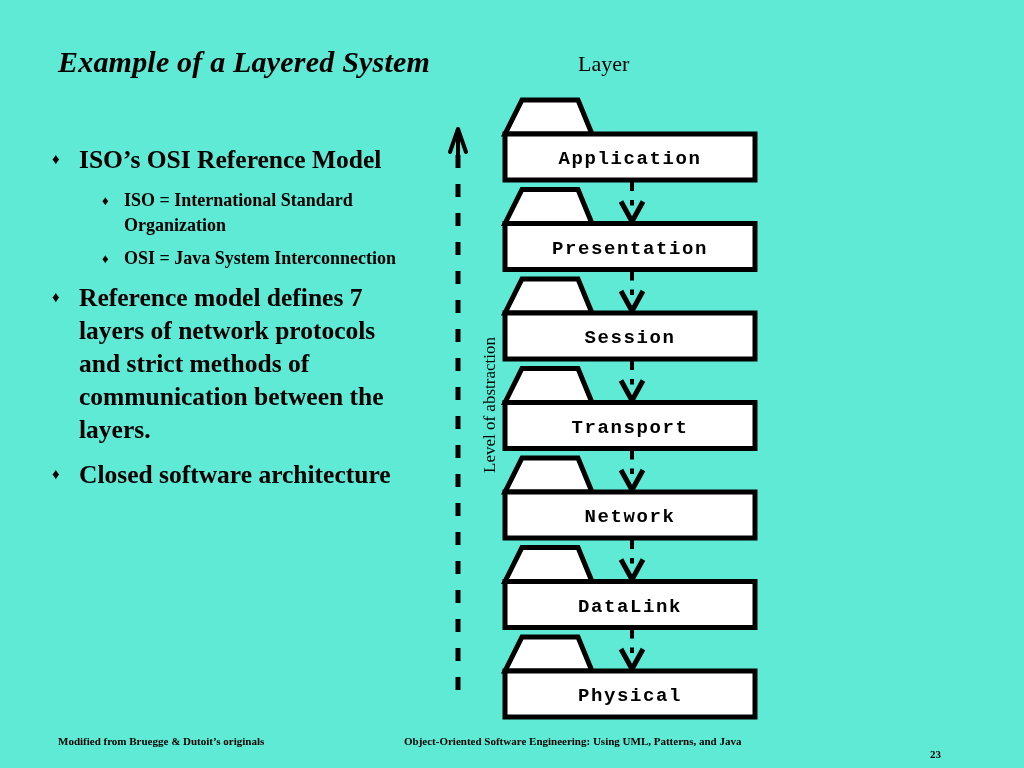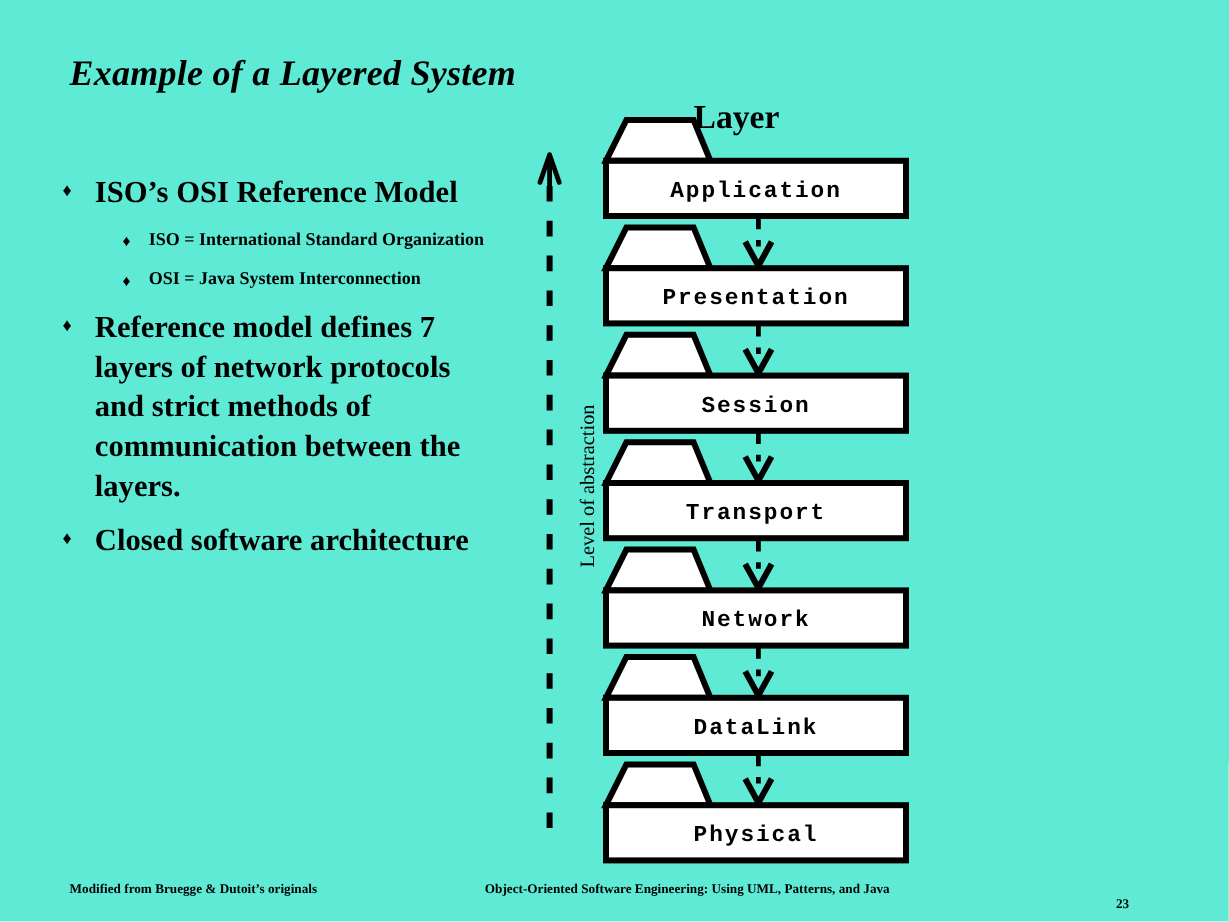--- a/index.html
+++ b/index.html
@@ -69,21 +69,21 @@
   }
   .bullet.lvl2 {
     margin-bottom: 8px;
   }
   .bullet.lvl2 .marker {
     font-size: 13px;
     width: 22px;
     padding-top: 6px;
   }
   .bullet.lvl2 .btext {
-    font-size: 15px;
+    font-size: 18px;
     line-height: 25px;
     font-weight: bold;
   }
 
   
   #diagram {
     position: absolute;
     left: 0;
     top: 0;
     width: 1024px;
@@ -98,24 +98,23 @@
     font-weight: bold;
     letter-spacing: 1.6px;
     fill: #000;
   }
 
   
   #layer-caption {
     position: absolute;
     left: 578px;
     top: 51px;
-    font-size: 28px;
-    font-weight: bold;
+    font-size: 22px;
+    font-weight: normal;
     white-space: nowrap;
-    margin-top: 32px;
   }
   #abstraction-caption {
     position: absolute;
     left: 390px;
     top: 395px;
     width: 200px;
     text-align: center;
     font-size: 17px;
     transform: rotate(-90deg);
     transform-origin: center center;

